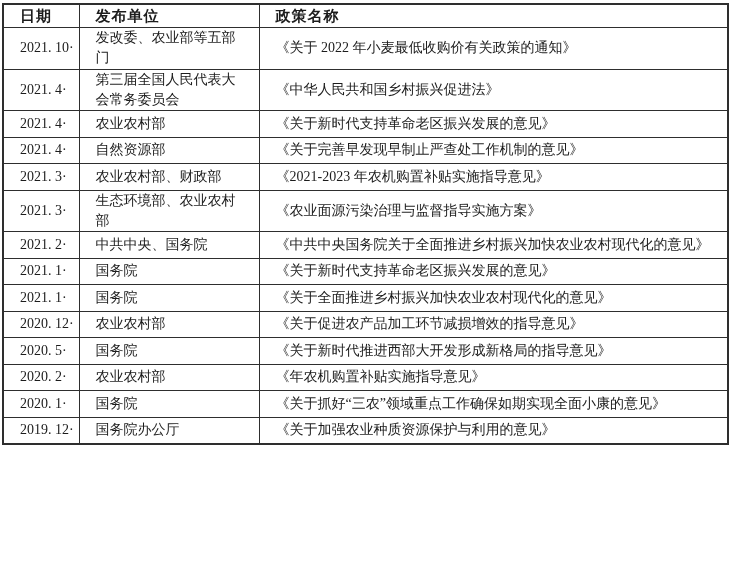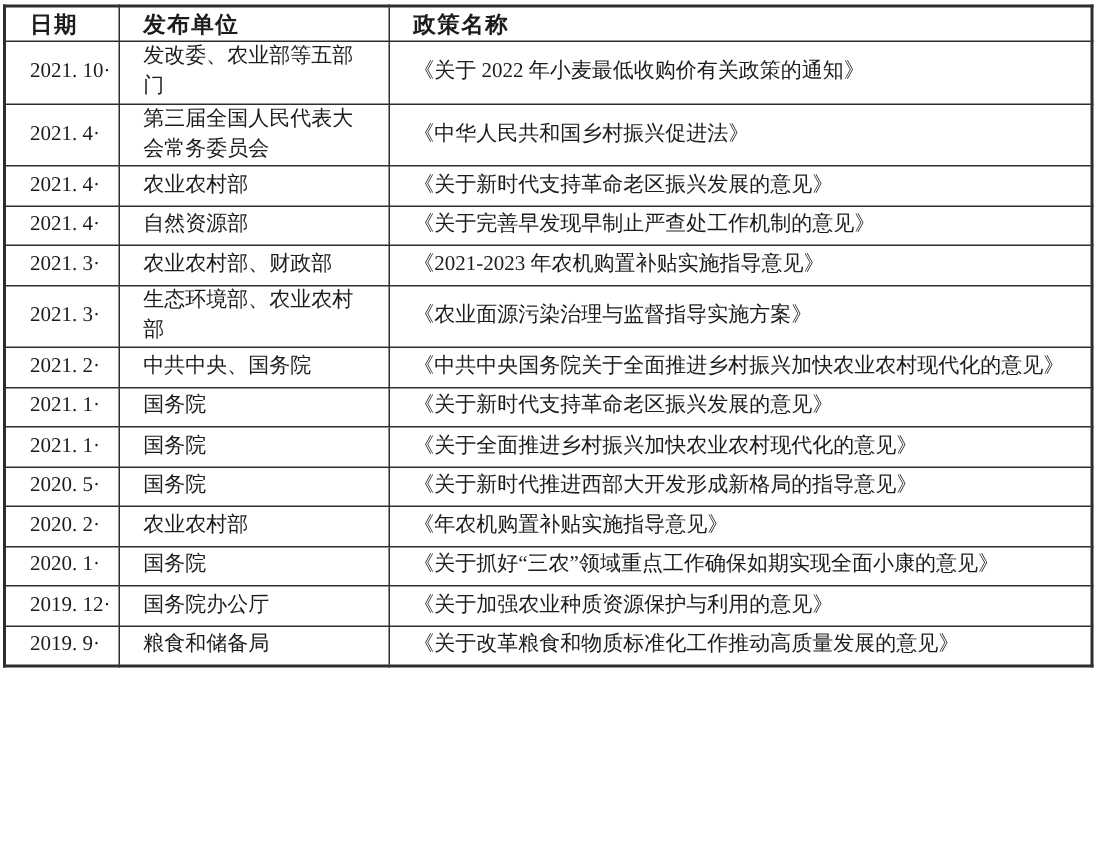--- a/index.html
+++ b/index.html
@@ -106,39 +106,39 @@
           <td class="date-cell">2021. 1·</td>
           <td class="org-cell">国务院</td>
           <td class="policy-cell">《关于新时代支持革命老区振兴发展的意见》</td>
         </tr>
         <tr>
           <td class="date-cell">2021. 1·</td>
           <td class="org-cell">国务院</td>
           <td class="policy-cell">《关于全面推进乡村振兴加快农业农村现代化的意见》</td>
         </tr>
         <tr>
+          <td class="date-cell">2020. 12·</td>
+          <td class="org-cell">农业农村部</td>
+          <td class="policy-cell">《关于促进农产品加工环节减损增效的指导意见》</td>
+        </tr>
+        <tr>
           <td class="date-cell">2020. 5·</td>
           <td class="org-cell">国务院</td>
           <td class="policy-cell">《关于新时代推进西部大开发形成新格局的指导意见》</td>
         </tr>
         <tr>
           <td class="date-cell">2020. 2·</td>
           <td class="org-cell">农业农村部</td>
           <td class="policy-cell">《年农机购置补贴实施指导意见》</td>
         </tr>
         <tr>
           <td class="date-cell">2020. 1·</td>
           <td class="org-cell">国务院</td>
           <td class="policy-cell">《关于抓好“三农”领域重点工作确保如期实现全面小康的意见》</td>
         </tr>
         <tr>
           <td class="date-cell">2019. 12·</td>
           <td class="org-cell">国务院办公厅</td>
           <td class="policy-cell">《关于加强农业种质资源保护与利用的意见》</td>
         </tr>
-        <tr>
-          <td class="date-cell">2019. 9·</td>
-          <td class="org-cell">粮食和储备局</td>
-          <td class="policy-cell">《关于改革粮食和物质标准化工作推动高质量发展的意见》</td>
-        </tr>
       </tbody>
   </table>
 </div>
 
 </body></html>

